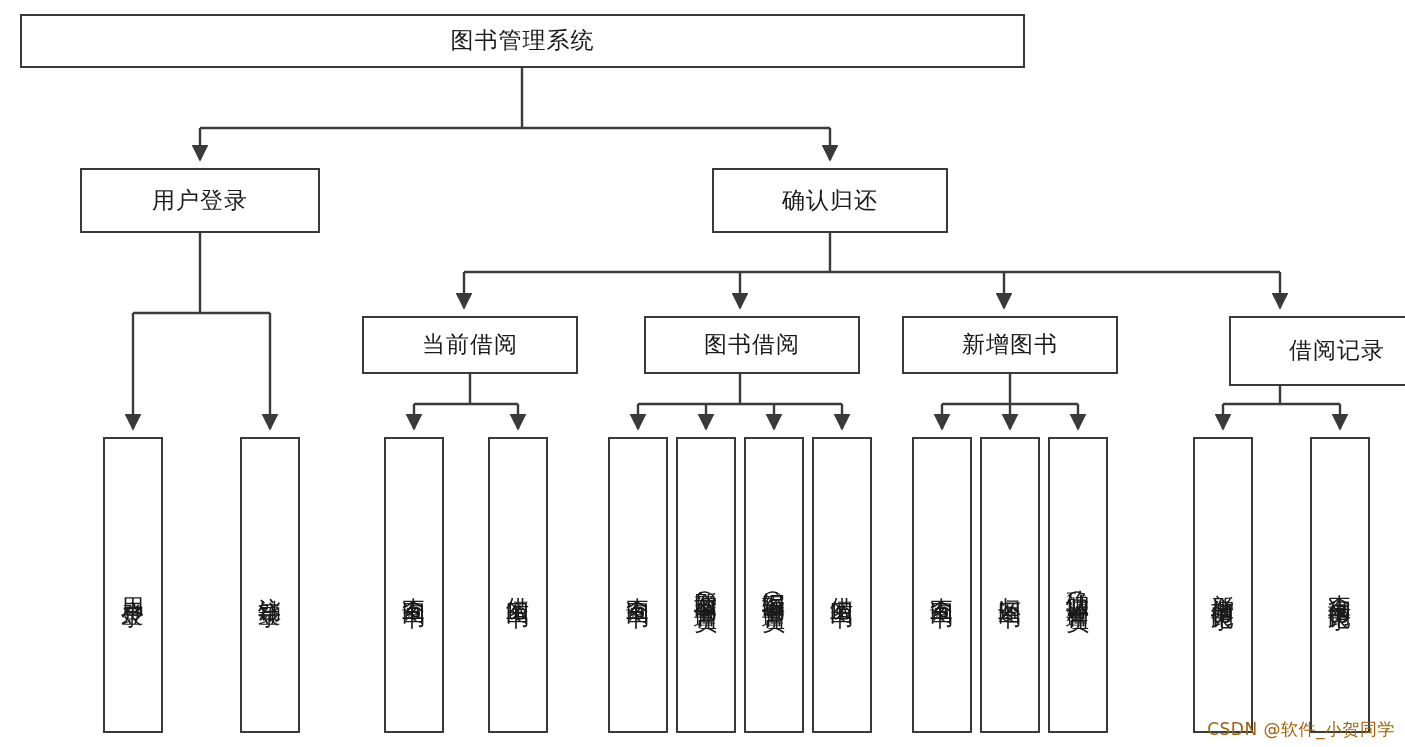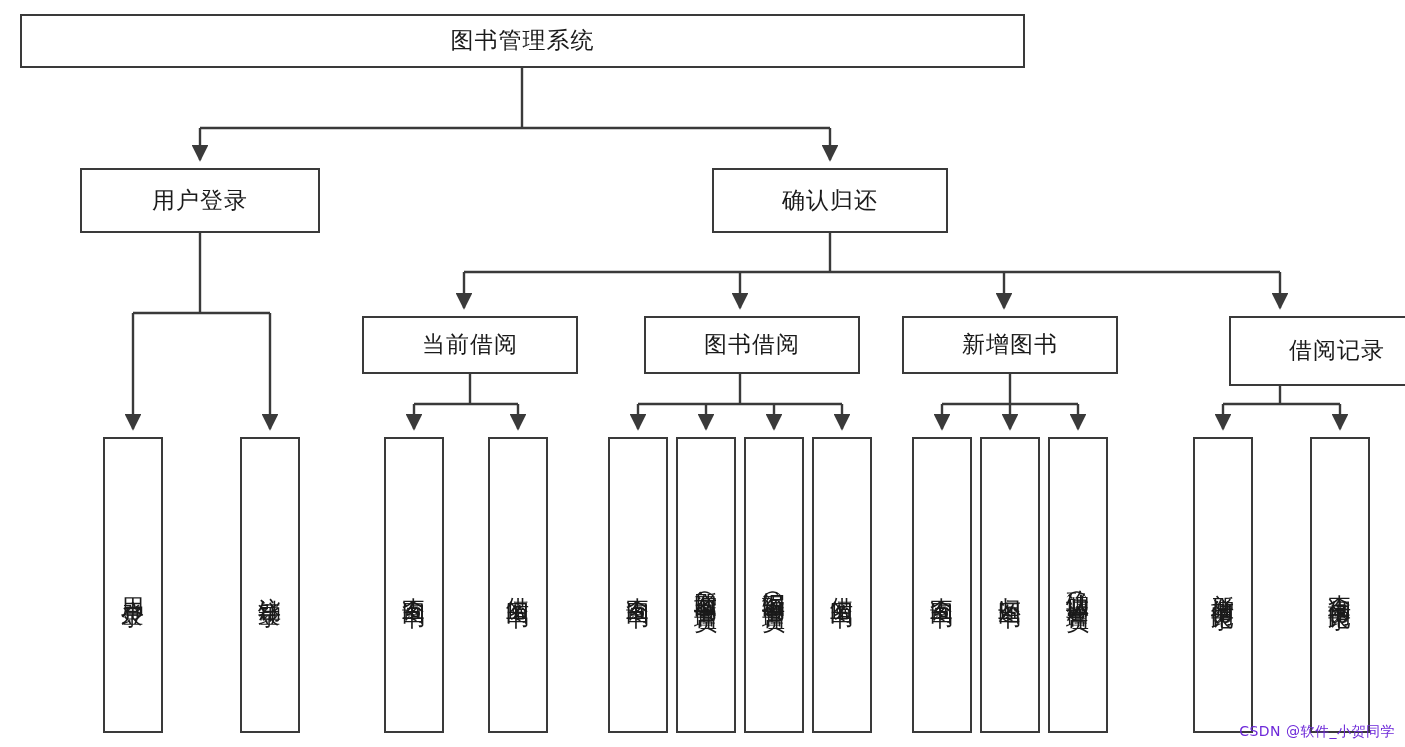--- a/index.html
+++ b/index.html
@@ -59,22 +59,22 @@
   }
   .node.vert .label {
     writing-mode: vertical-rl;
     text-orientation: upright;
     max-height: 100%;
   }
   #watermark {
     position: absolute;
     right: 10px;
     bottom: 6px;
-    font-size: 14px;
-    color: #6d28d9;
+    font-size: 17px;
+    color: #a16207;
     letter-spacing: 0.5px;
     white-space: nowrap;
     font-family: "DejaVu Sans", "Liberation Sans", sans-serif;
     margin-left: 36px;
   }
 </style>
 </head>
 <body>
 
 <div id="diagram-root">

